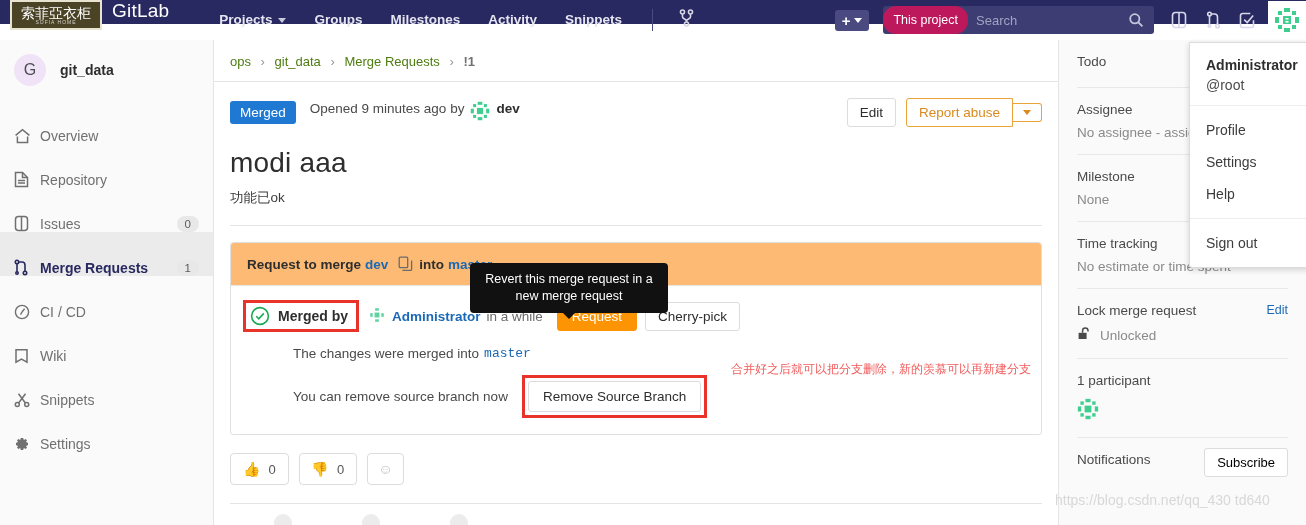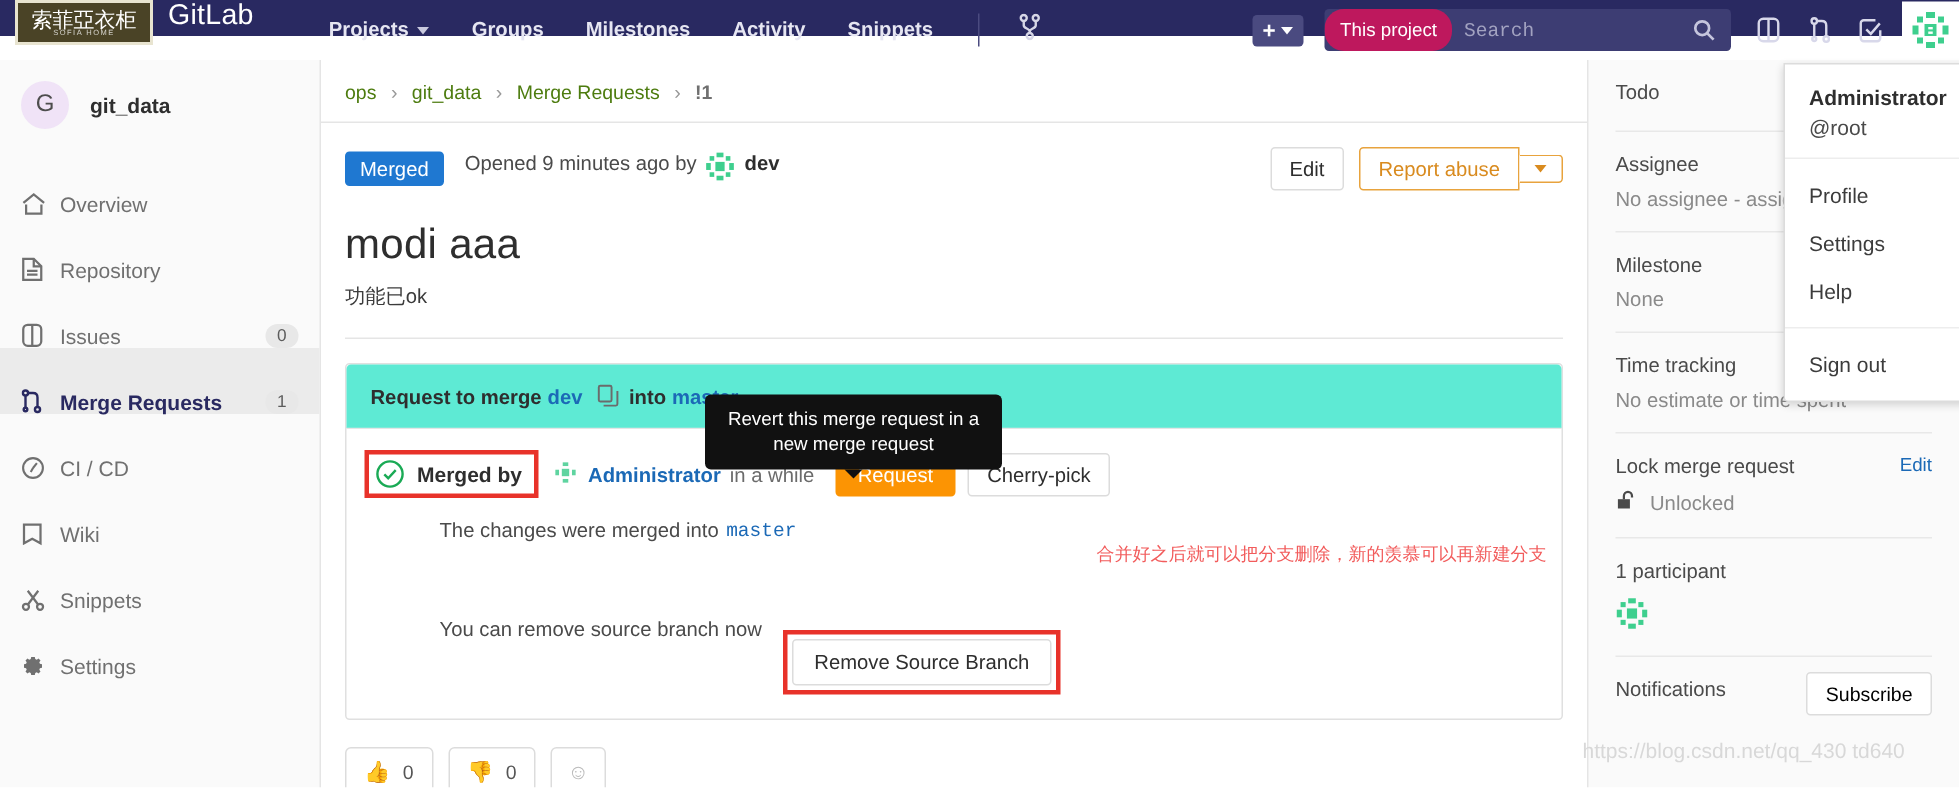--- a/index.html
+++ b/index.html
@@ -59,21 +59,21 @@
     display: flex; align-items: center; height: 28px;
     background: #3d3d73; border-radius: 3px; overflow: hidden; margin-right: 8px;
   }
   .search-scope {
     background: #be185d; color: #fff; font-size: 12.5px; padding: 0 10px;
     height: 28px; line-height: 28px; cursor: pointer; white-space: nowrap; border-radius: 13px;
   }
   .search-input {
     background: transparent; border: 0; outline: none; color: #eab308;
     font-size: 13px; width: 160px; padding: 0 8px; height: 28px;
-    font-family: Liberation Mono, monospace;
+    font-family: Liberation Sans, sans-serif;
   }
   .search-input::placeholder { color: #a2a2c0; }
   .search-icon { color: #c5c5dd; padding-right: 10px; display: flex; align-items: center; cursor: pointer; }
   .topicon {
     width: 34px; height: 40px; display: flex; align-items: center; justify-content: center;
     color: #d8d8ea; cursor: pointer;
   }
   .avatar-btn {
     width: 38px; height: 38px; background: #fff; display: flex; align-items: center;
     justify-content: center; margin-left: 4px; cursor: pointer;
@@ -156,21 +156,21 @@
   }
   .mr-desc { padding: 10px 16px 18px 16px; font-size: 13.5px; color: #3c3c3c; }
   .divider { height: 1px; background: #e5e5e5; margin: 0 16px; }
 
   
   .merge-widget {
     margin: 16px 16px 0 16px; border: 1px solid #e0e0e0; border-radius: 3px; background: #fff;
     position: relative;
   }
   .mw-head {
-    background: #5eead4; border-bottom: 1px solid #e5e5e5; padding: 13px 16px;
+    background: #fdba74; border-bottom: 1px solid #e5e5e5; padding: 13px 16px;
     font-size: 13.5px; font-weight: bold; color: #2e2e2e; display: flex; align-items: center;
     border-radius: 3px 3px 0 0;
   }
   .branch-link { color: #1b69b6; font-weight: bold; margin: 0 4px; cursor: pointer; }
   .copy-icon { margin: 0 6px; color: #6b6b6b; display: flex; align-items: center; cursor: pointer; }
   .mw-body { padding: 14px 16px 16px 16px; }
   .mw-row1 { display: flex; align-items: center; }
   .merged-box {
     display: flex; align-items: center; border: 3px solid #e8322a; padding: 3px 8px 3px 4px;
     margin-left: -4px;
@@ -186,21 +186,21 @@
   }
   .btn-cherry {
     background: #fff; color: #2e2e2e; border: 1px solid #dcdcdc; border-radius: 3px;
     font-size: 13.5px; padding: 6px 12px; margin-left: 8px; cursor: pointer;
     font-family: "Liberation Sans", sans-serif;
     text-align: center;
   }
   .mw-sub { margin-left: 46px; }
   .mw-line { font-size: 13.5px; color: #4a4a4a; margin-top: 14px; display: flex; align-items: center; }
   .mono-branch { font-family: "Liberation Mono", "DejaVu Sans Mono", monospace; color: #1b69b6; margin-left: 5px; font-size: 13px; }
-  .rsb-box { border: 3px solid #e8322a; padding: 3px; margin-left: 14px; display: inline-flex; margin-top: 45px; }
+  .rsb-box { border: 3px solid #e8322a; padding: 3px; margin-left: 14px; display: inline-flex; }
   .btn-rsb {
     background: #fff; border: 1px solid #dcdcdc; border-radius: 3px;
     font-size: 13.5px; padding: 7px 14px; color: #2e2e2e; cursor: pointer;
     font-family: "Liberation Sans", sans-serif;
   }
   .cn-note {
     position: absolute; left: 500px; top: 118px; color: #f25c5c; font-size: 12px;
     white-space: nowrap;
   }
 

